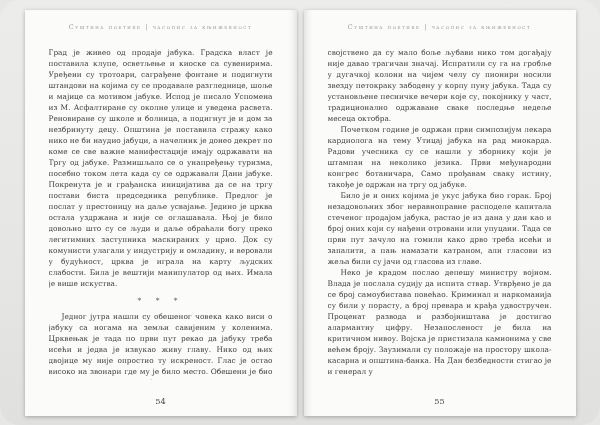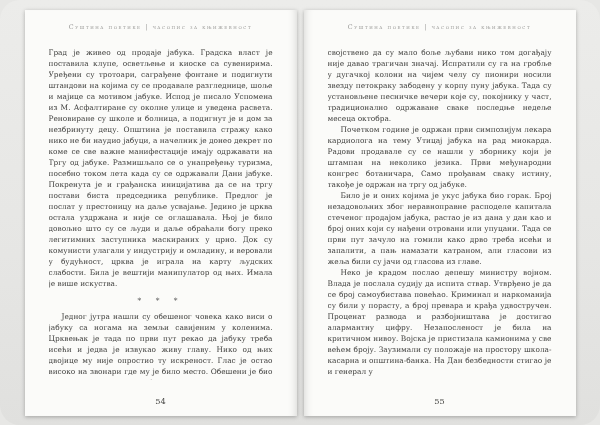--- a/index.html
+++ b/index.html
@@ -89,20 +89,20 @@
       <div class="separator">* * *</div>
       <p class="para indent">Једног јутра нашли су обешеног човека како виси о јабуку са ногама на земљи савијеним у коленима. Црквењак је тада по први пут рекао да јабуку треба исећи и једва је извукао живу главу. Нико од њих двојице му није опростио ту искреност. Глас је остао високо на звонари где му је било место. Обешени је био локални песник, а пошто је њима</p>
     </div>
     <div class="page-number">54</div>
   </div>
 
   <div class="page page-right">
     <div class="running-header">Суштина поетике | часопис за књижевност</div>
     <div class="page-body">
       <p class="para">својствено да су мало боље љубави нико том догађају није давао трагичан значај. Испратили су га на гробље у дугачкој колони на чијем челу су пионири носили звезду петокраку забодену у корпу пуну јабука. Тада су установљене песничке вечери које су, покојнику у част, традиционално одржаване сваке последње недеље месеца октобра.</p>
-      <p class="para indent">Почетком године је одржан први симпозијум лекара кардиолога на тему Утицај јабука на рад миокарда. Радови продавале су се нашли у зборнику који је штампан на неколико језика. Први међународни конгрес ботаничара, Само прођавам сваку истину, такође је одржан на тргу од јабуке.</p>
+      <p class="para indent">Почетком године је одржан први симпозијум лекара кардиолога на тему Утицај јабука на рад миокарда. Радови учесника су се нашли у зборнику који је штампан на неколико језика. Први међународни конгрес ботаничара, Само прођавам сваку истину, такође је одржан на тргу од јабуке.</p>
       <p class="para indent">Било је и оних којима је укус јабука био горак. Број незадовољних због неравноправне расподеле капитала стеченог продајом јабука, растао је из дана у дан као и број оних који су нађени отровани или упуцани. Тада се први пут зачуло на гомили како дрво треба исећи и запалити, а пањ намазати катраном, али гласови из жеља били су јачи од гласова из главе.</p>
       <p class="para indent">Неко је крадом послао депешу министру војном. Влада је послала судију да испита ствар. Утврђено је да се број самоубистава повећао. Криминал и наркоманија су били у порасту, а број превара и крађа удвостручен. Проценат развода и разбојништава је достигао алармантну цифру. Незапосленост је била на критичном нивоу. Војска је пристизала камионима у све већем броју. Заузимали су положаје на простору школа-касарна и општина-банка. На Дан безбедности стигао је и генерал у</p>
     </div>
     <div class="page-number">55</div>
   </div>
 
 </div>
 
 </body></html>

